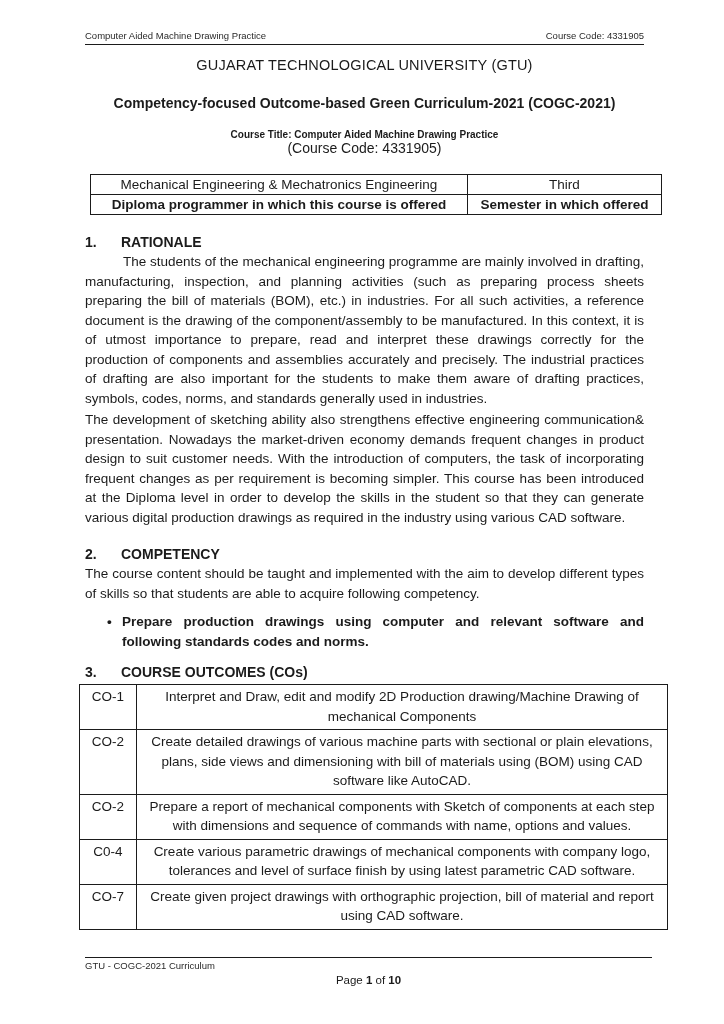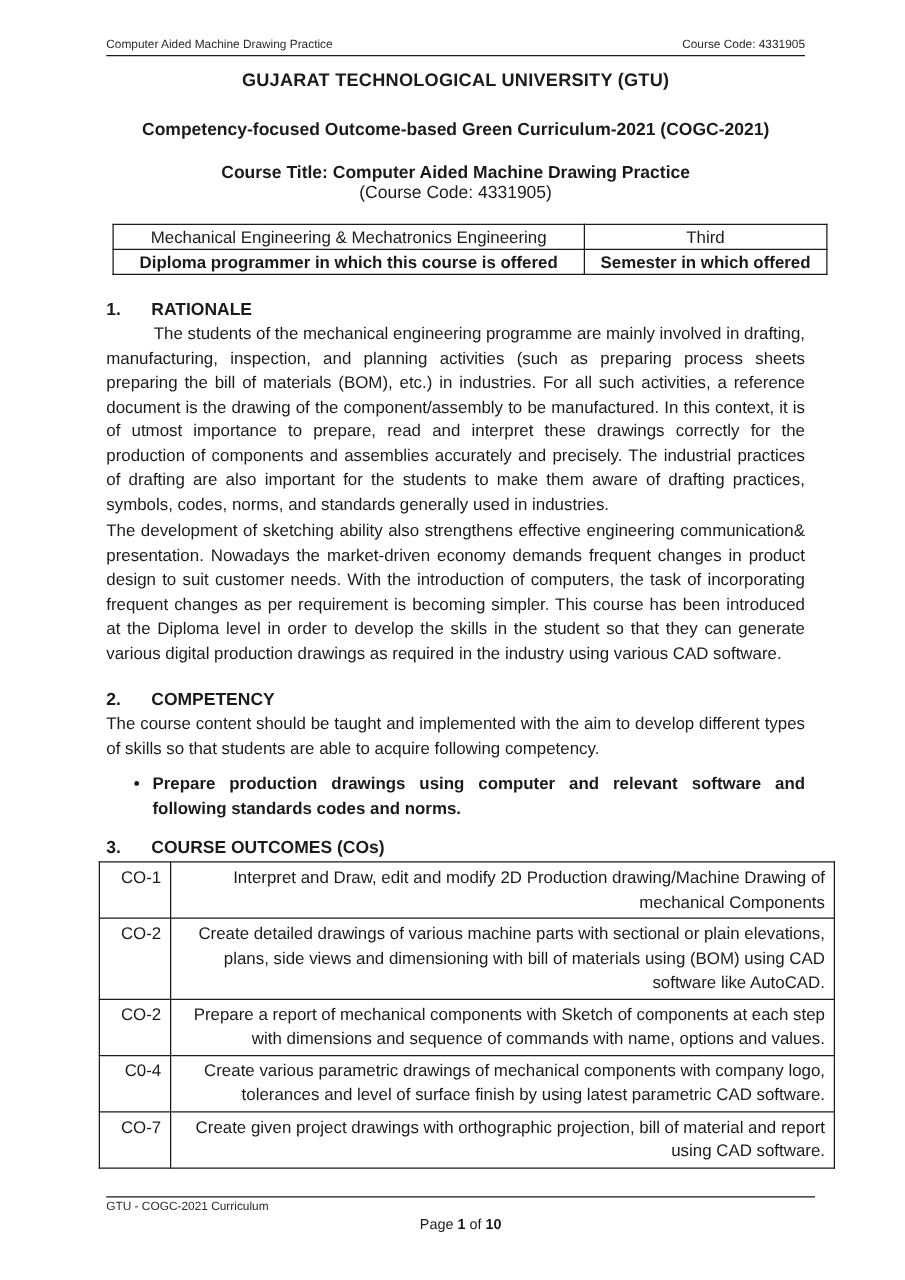--- a/index.html
+++ b/index.html
@@ -21,24 +21,24 @@
     display: flex;
     justify-content: space-between;
     font-size: 9.5px;
     color: #2a2a2a;
     padding-bottom: 3px;
   }
   .hdr-rule { border: none; border-top: 1.5px solid #1b1b1b; margin: 0 0 10px 0; }
 
   
   .t-center { text-align: center; }
-  .uni-title { font-size: 14.5px; font-weight: bold; margin-top: 12px; letter-spacing: 0.2px; }
+  .uni-title { font-size: 14.5px; font-weight: normal; margin-top: 12px; letter-spacing: 0.2px; }
   .curr-title { font-size: 14px; font-weight: bold; margin-top: 22px; }
   .sem-title { font-size: 13.5px; margin-top: 3px; }
-  .course-title { font-size: 14px; font-weight: bold; margin-top: 18px; }
+  .course-title { font-size: 10px; font-weight: bold; margin-top: 18px; }
   .course-code { font-size: 14px; margin-top: 0; }
 
   
   table { border-collapse: collapse; }
   .offer-table { width: 572px; margin: 18px auto 0 5px; font-size: 13.5px; }
   .offer-table th, .offer-table td {
     border: 1.5px solid #1b1b1b;
     text-align: center;
     padding: 1px 6px;
     height: 20px;
@@ -68,21 +68,21 @@
   }
   .bullet-dot { flex: 0 0 15px; }
 
   
   .co-table { width: 589px; margin: 4px 0 0 -6px; font-size: 13.5px; }
   .co-table td {
     border: 1.5px solid #1b1b1b;
     vertical-align: top;
     padding: 2px 7px 3px 7px;
     line-height: 19.5px;
-    text-align: right;
+    text-align: center;
   }
   .co-table .co-id { width: 57px; }
 
   
   .footer { position: absolute; left: 85px; right: 72px; top: 957px; }
   .ftr-rule { border: none; border-top: 1.5px solid #1b1b1b; margin: 0 0 2px 0; }
   .ftr-left { font-size: 9.5px; color: #2a2a2a; }
   .ftr-page { text-align: center; font-size: 11.5px; margin-top: 3px; }
   .ftr-page b { font-weight: bold; }
 </style>

